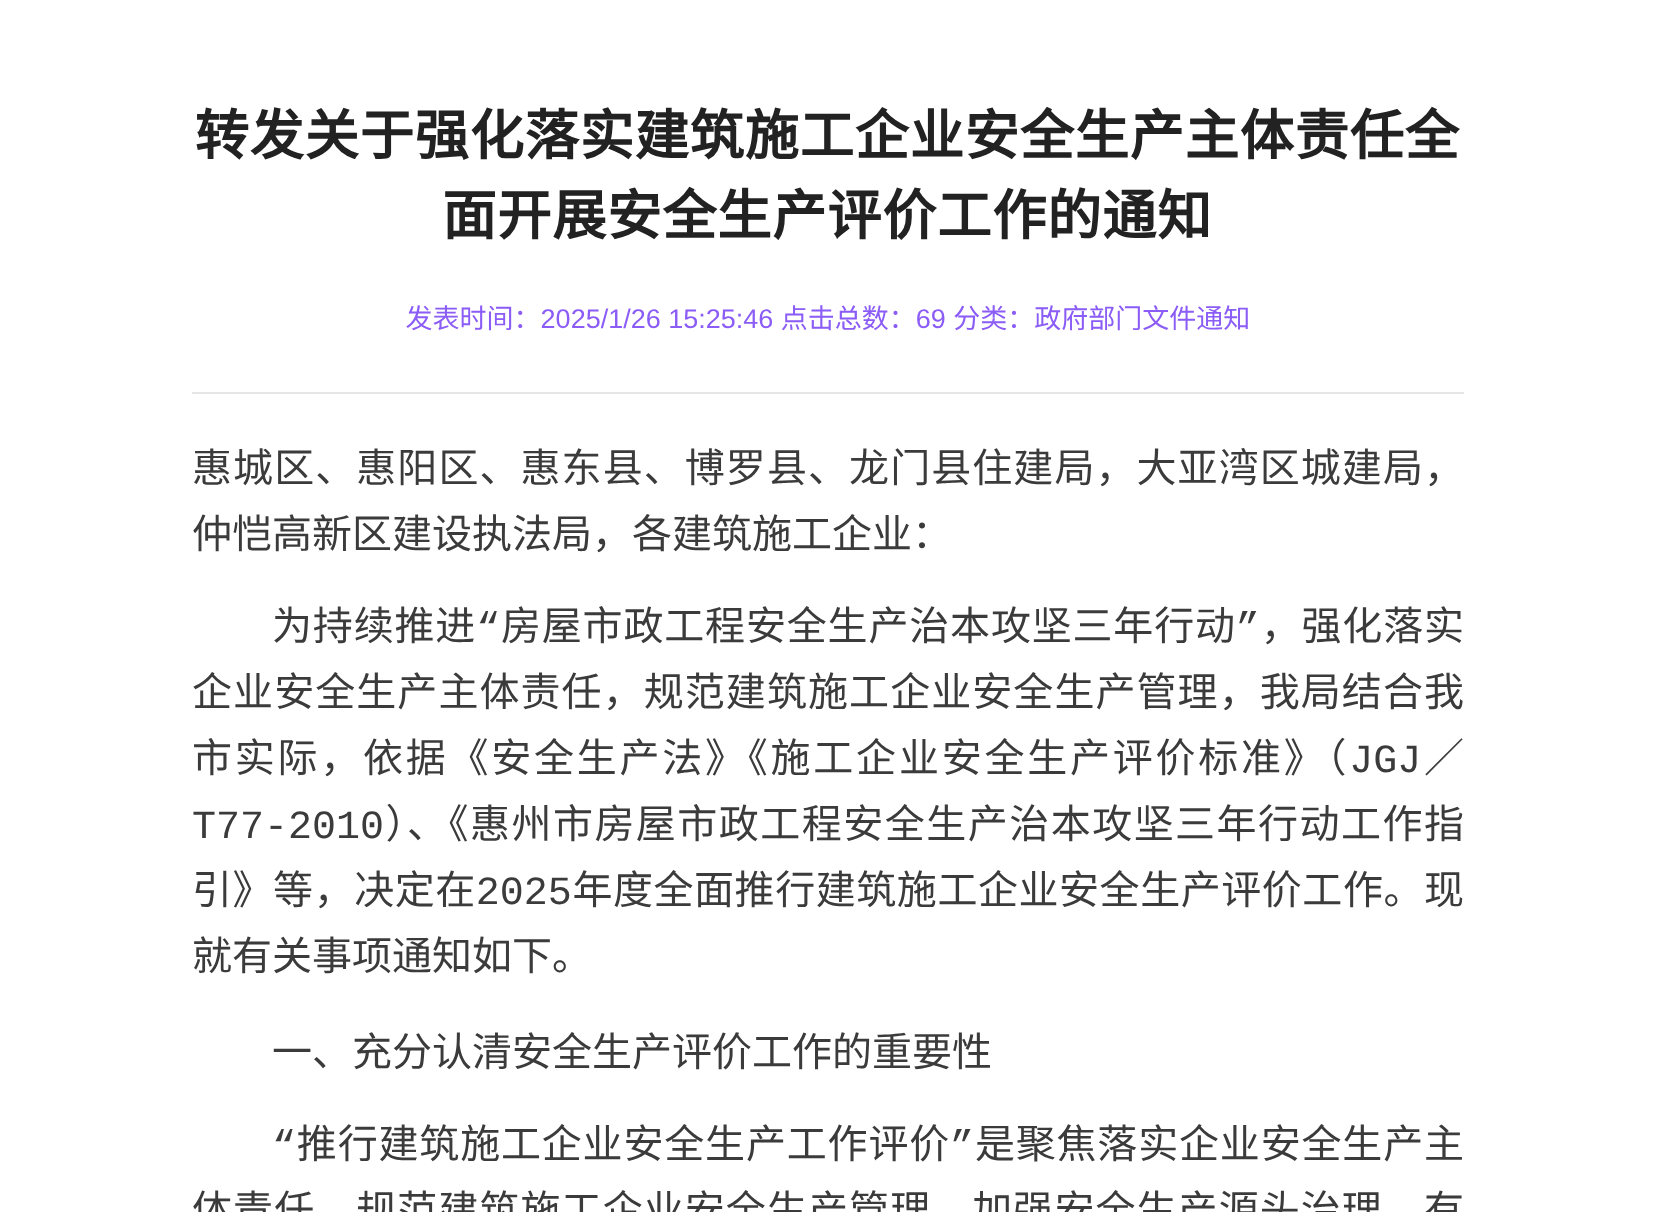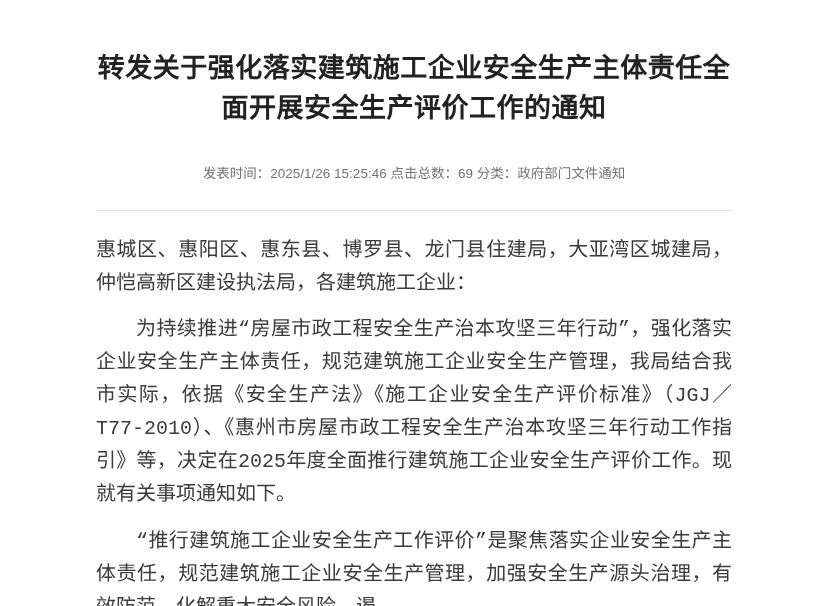--- a/index.html
+++ b/index.html
@@ -26,24 +26,24 @@
     margin: 0;
     padding-top: 48px;
     font-size: 27px;
     line-height: 40px;
     font-weight: bold;
     color: #222222;
     text-align: center;
     letter-spacing: 0.5px;
   }
   .meta-line {
-    margin-top: 36px;
+    margin-top: 22px;
     text-align: center;
     font-size: 13.5px;
-    color: #737373;
+    color: #8b5cf6;
     line-height: 20px;
     white-space: nowrap;
   }
   .divider {
     margin-top: 26px;
     border-top: 1px solid #e6e6e6;
     height: 0;
     font-size: 0;
     line-height: 0;
   }
@@ -72,16 +72,17 @@
 
   <h1 class="article-title">转发关于强化落实建筑施工企业安全生产主体责任全面开展安全生产评价工作的通知</h1>
 
   <div class="meta-line">发表时间：2025/1/26 15:25:46 点击总数：69 分类：政府部门文件通知</div>
 
   <div class="divider"></div>
 
   <div class="content">
     <p class="p-para">惠城区、惠阳区、惠东县、博罗县、龙门县住建局，大亚湾区城建局，仲恺高新区建设执法局，各建筑施工企业：</p>
     <p class="p-indent">为持续推进“房屋市政工程安全生产治本攻坚三年行动”，强化落实企业安全生产主体责任，规范建筑施工企业安全生产管理，我局结合我市实际，依据《安全生产法》《施工企业安全生产评价标准》（JGJ／T77-2010）、《惠州市房屋市政工程安全生产治本攻坚三年行动工作指引》等，决定在2025年度全面推行建筑施工企业安全生产评价工作。现就有关事项通知如下。</p>
+    <p class="p-section">一、充分认清安全生产评价工作的重要性</p>
     <p class="p-indent">“推行建筑施工企业安全生产工作评价”是聚焦落实企业安全生产主体责任，规范建筑施工企业安全生产管理，加强安全生产源头治理，有效防范、化解重大安全风险，遏</p>
   </div>
 
 </div>
 
 </body></html>

